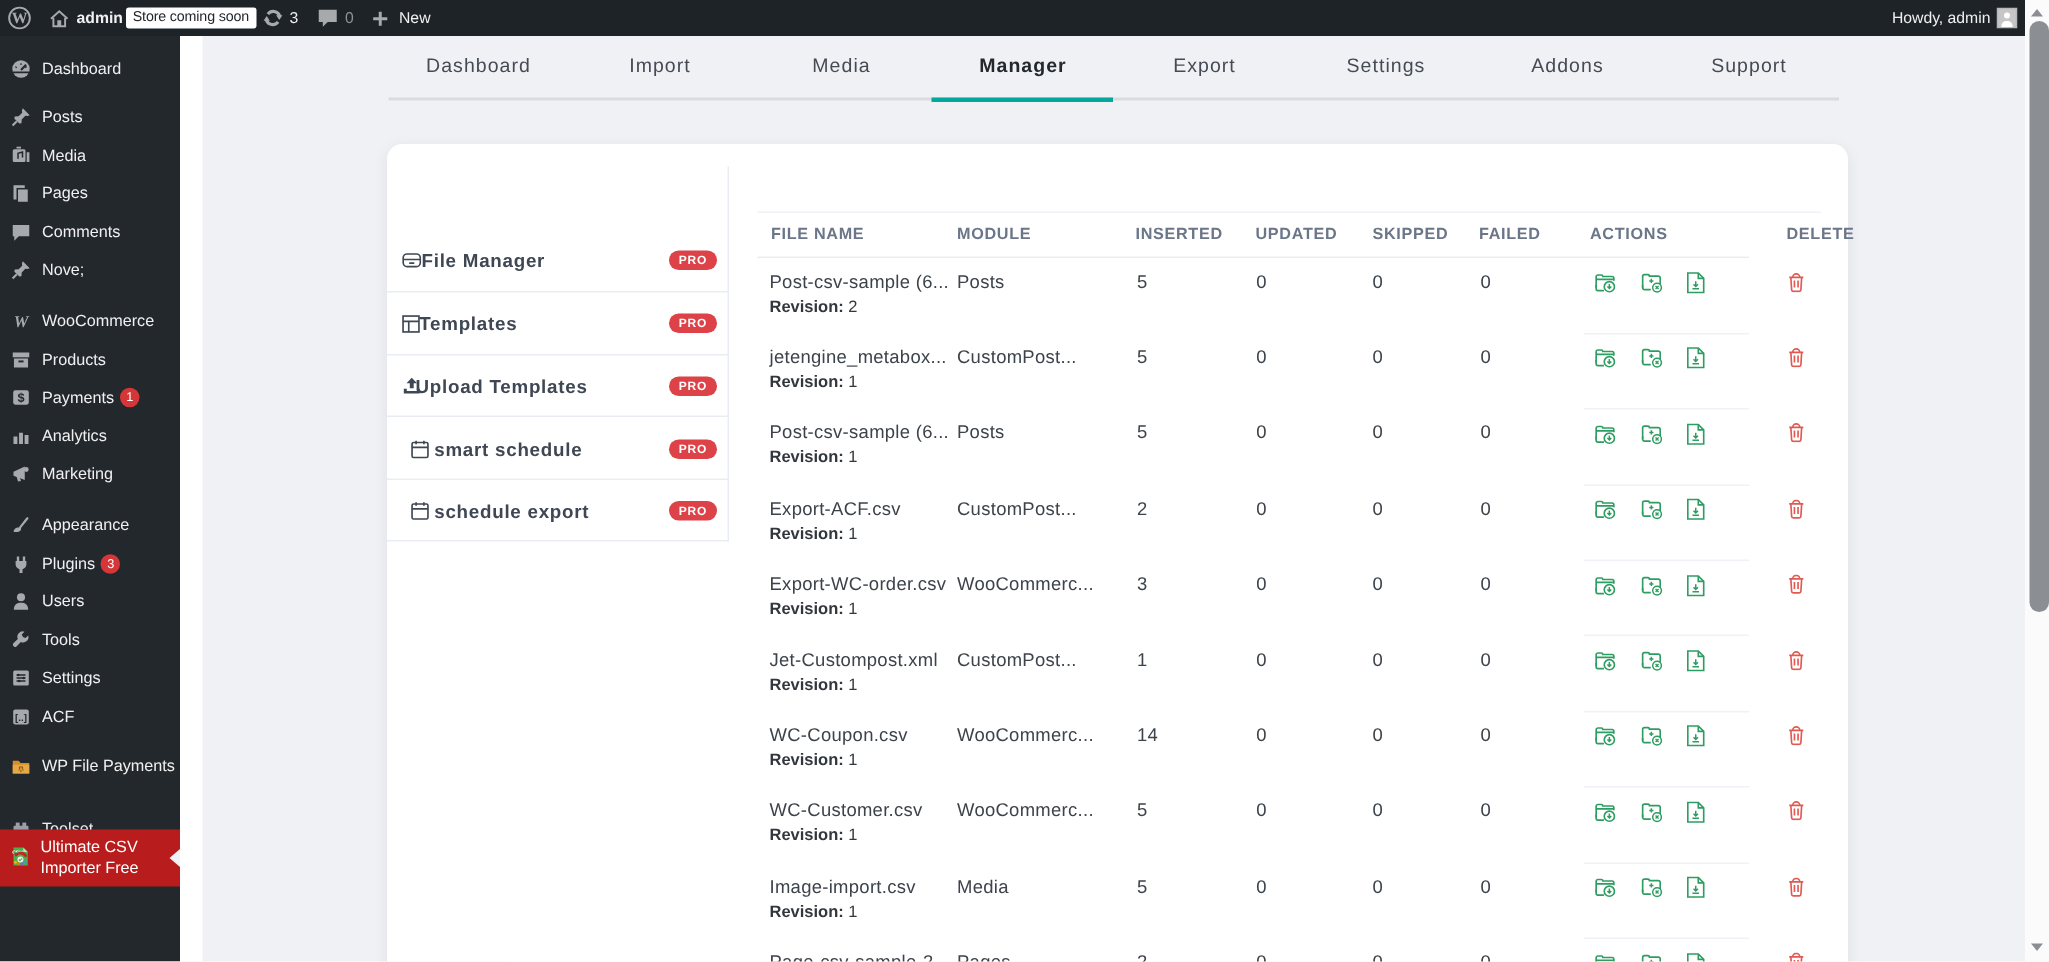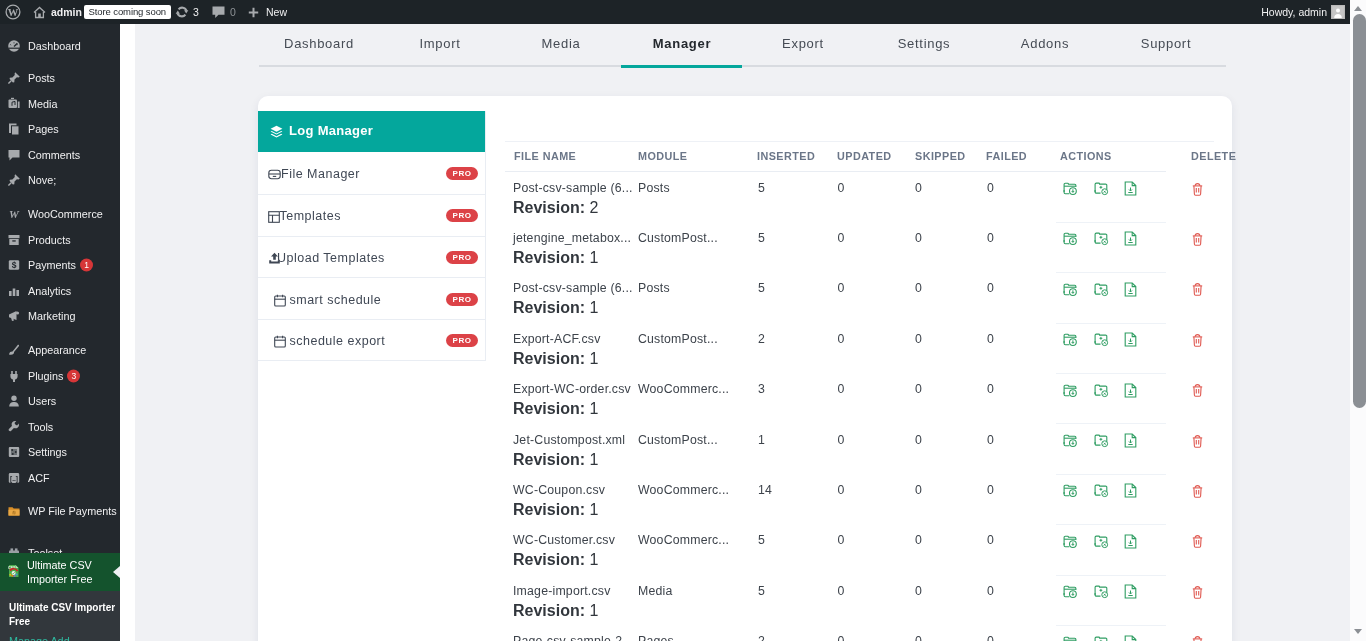--- a/index.html
+++ b/index.html
@@ -15,21 +15,21 @@
   #sbar { left:1350px; top:0; width:16px; height:641px; background:#fbfbfc; z-index:40; }
   #sbar .thumb { position:absolute; left:2.5px; top:14px; width:13px; height:394px; background:#8b8f94; border-radius:7px; }
   #sbar .arr { position:absolute; left:4px; width:0; height:0; border-left:4.5px solid transparent; border-right:4.5px solid transparent; }
 
   
   #sidebar { left:0; top:24px; width:120px; height:617px; background:#23282d; z-index:20; }
   .mi { position:absolute; left:0; width:120px; height:25.6px; color:#f0f0f1; font-size:10.8px; }
   .mi .ic { position:absolute; left:7px; top:50%; transform:translateY(-50%); width:14px; height:14px; }
   .mi .tx { position:absolute; left:28px; top:50%; transform:translateY(-50%); white-space:nowrap; }
   .badge { display:inline-block; background:#d63638; color:#fff; border-radius:7px; min-width:13px; height:13px; line-height:13px; font-size:8.5px; text-align:center; padding:0 2px; vertical-align:1px; margin-left:4px;}
-  #csvitem { left:0; top:529px; width:120px; height:38px; background:#14532d; color:#fff; }
+  #csvitem { left:0; top:529px; width:120px; height:38px; background:#b91c1c; color:#fff; }
   #csvitem .tx2 { position:absolute; left:27px; top:6px; font-size:10.8px; line-height:13.5px; }
   #csvitem .notch { position:absolute; right:0; top:13px; width:0; height:0; border-top:6px solid transparent; border-bottom:6px solid transparent; border-right:7px solid #f0f1f4; }
   #submenu { left:0; top:567px; width:120px; height:50px; background:#32373c; }
   #submenu .t1 { position:absolute; left:9px; top:10px; color:#fff; font-weight:bold; font-size:10px; line-height:13.5px; white-space:nowrap; }
   #submenu .t2 { position:absolute; left:9px; top:44px; color:#2ebaa0; font-size:10.8px; }
   #whitestrip { left:120px; top:24px; width:15px; height:617px; background:#ffffff; z-index:5; }
 
   
   .tab { position:absolute; top:36px; height:16px; line-height:16px; width:121px; text-align:center; font-size:13px; color:#454b54; letter-spacing:0.7px; z-index:6;}
   .tab.active { color:#23282d; font-weight:bold; }
@@ -37,27 +37,27 @@
   #tabteal { left:621px; top:64.5px; width:121px; height:3px; background:#04a79c; z-index:7;}
 
   
   #card { left:258px; top:96px; width:974px; height:560px; background:#fff; border-radius:10px; box-shadow:0 3px 10px rgba(30,40,90,0.08); z-index:8; }
 
   
   #lm { position:absolute; left:0; top:15px; width:228px; height:40.5px; background:#04a79c; color:#fff; }
   #lm .tx { position:absolute; left:31px; top:12px; font-size:13px; font-weight:bold; letter-spacing:0.3px; }
   .pitem { position:absolute; left:0; width:228px; border-bottom:1px solid #e9edf3; color:#3f4754; }
   #panelborder { position:absolute; left:227px; top:15px; width:1px; height:250px; background:#e9edf3; }
-  .pitem .tx { position:absolute; font-size:12.5px; letter-spacing:0.5px; }
+  .pitem .tx { position:absolute; font-size:12.5px; letter-spacing:0.5px;font-weight:bold; }
   .pro { position:absolute; left:188px; width:32px; height:13.5px; background:#dc4247; border-radius:7px; color:#fff; font-size:8px; font-weight:bold; text-align:center; line-height:13.5px; letter-spacing:0.5px; }
 
   
   .th { position:absolute; font-size:10.8px; font-weight:bold; color:#6b7688; letter-spacing:0.45px; white-space:nowrap; }
   .td { position:absolute; font-size:12.3px; color:#3d434b; white-space:nowrap; letter-spacing:0.2px; }
-  .rev { position:absolute; font-size:16px; color:#32373d; white-space:nowrap; }
+  .rev { position:absolute; font-size:11px; color:#32373d; white-space:nowrap; }
   .rev b { font-weight:bold; }
   .hline { position:absolute; height:1px; }
   .aicon { position:absolute; }
 </style>
 </head>
 <body>
 
 <div id="adminbar" class="abs">
 
   <span class="it" style="left:5px;top:4px;height:16px;line-height:0;"><svg width="16" height="16" viewBox="0 0 16 16">
@@ -257,48 +257,36 @@
           <circle cx="4.3" cy="10.8" r="1" fill="#e8b70c"></circle>
           <circle cx="6.3" cy="11.8" r="1" fill="#e87b0c"></circle>
           <circle cx="8.6" cy="11.9" r="1" fill="#8a62c9"></circle>
           <circle cx="10.6" cy="10.6" r="1" fill="#3f9cd8"></circle>
           <circle cx="7.6" cy="9" r="2" fill="#efefef"></circle>
           <path d="M6.6 9 l0.7 0.8 l1.4 -1.6" stroke="#4cae4c" stroke-width="0.8" fill="none"></path>
         </svg></span>
       <div class="tx2">Ultimate CSV<br>Importer Free</div>
       <div class="notch"></div>
     </div>
-<div class="abs" id="submenu">
-      <div class="t1">Ultimate CSV Importer<br>Free</div>
-      <div class="t2">Manage Add..</div>
-    </div>
 </div>
 
 <div class="tab abs" style="left:258.5px;">Dashboard</div>
 <div class="tab abs" style="left:379.5px;">Import</div>
 <div class="tab abs" style="left:500.5px;">Media</div>
 <div class="tab active abs" style="left:621.5px;">Manager</div>
 <div class="tab abs" style="left:742.5px;">Export</div>
 <div class="tab abs" style="left:863.5px;">Settings</div>
 <div class="tab abs" style="left:984.5px;">Addons</div>
 <div class="tab abs" style="left:1105.5px;">Support</div>
 
 <div id="tabline" class="abs"></div>
 <div id="tabteal" class="abs"></div>
 
 <div id="card" class="abs">
 
-  <div id="lm">
-      <span style="position:absolute;left:12px;top:13px;"><svg width="13" height="13" viewBox="0 0 13 13" style="">
-          <path d="M6.5 0.8 L12.4 3.8 L6.5 6.8 L0.6 3.8 Z" fill="#fff"></path>
-          <path d="M1.8 6 L6.5 8.4 L11.2 6 L12.4 6.6 L6.5 9.6 L0.6 6.6 Z" fill="#fff"></path>
-          <path d="M1.8 8.8 L6.5 11.2 L11.2 8.8 L12.4 9.4 L6.5 12.4 L0.6 9.4 Z" fill="#fff"></path>
-        </svg></span>
-      <span class="tx">Log Manager</span>
-    </div>
   <div class="pitem" style="top:55.5px;height:43.3px;">
       <span style="position:absolute;left:10px;top:15px;"><svg width="13" height="13" viewBox="0 0 13 13" style="">
           <rect x="0.8" y="2.3" width="11.4" height="8.4" rx="2.6" fill="none" stroke="#3f4754" stroke-width="1.1"></rect>
           <path d="M1 6 h11" stroke="#3f4754" stroke-width="1.1"></path>
           <path d="M4.8 8.4 h3.4" stroke="#3f4754" stroke-width="1.1"></path>
         </svg></span>
       <span class="tx" style="left:23px;top:15px;">File Manager</span>
       <span class="pro" style="top:15px;">PRO</span>
     </div>
   <div class="pitem" style="top:98.8px;height:42.1px;">

